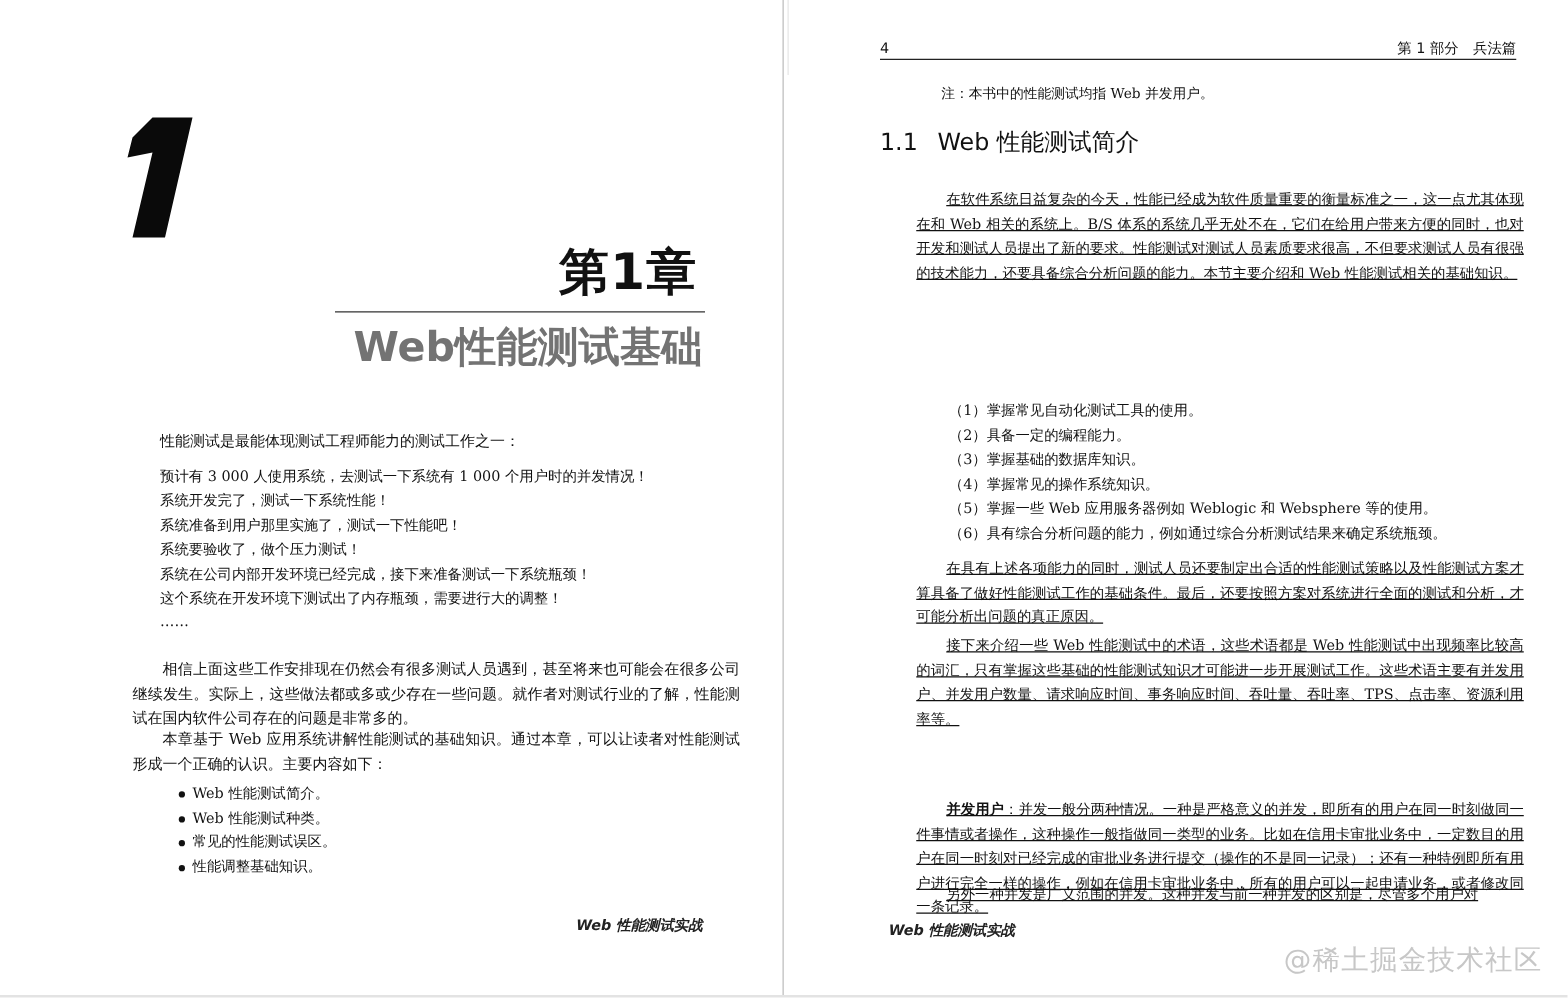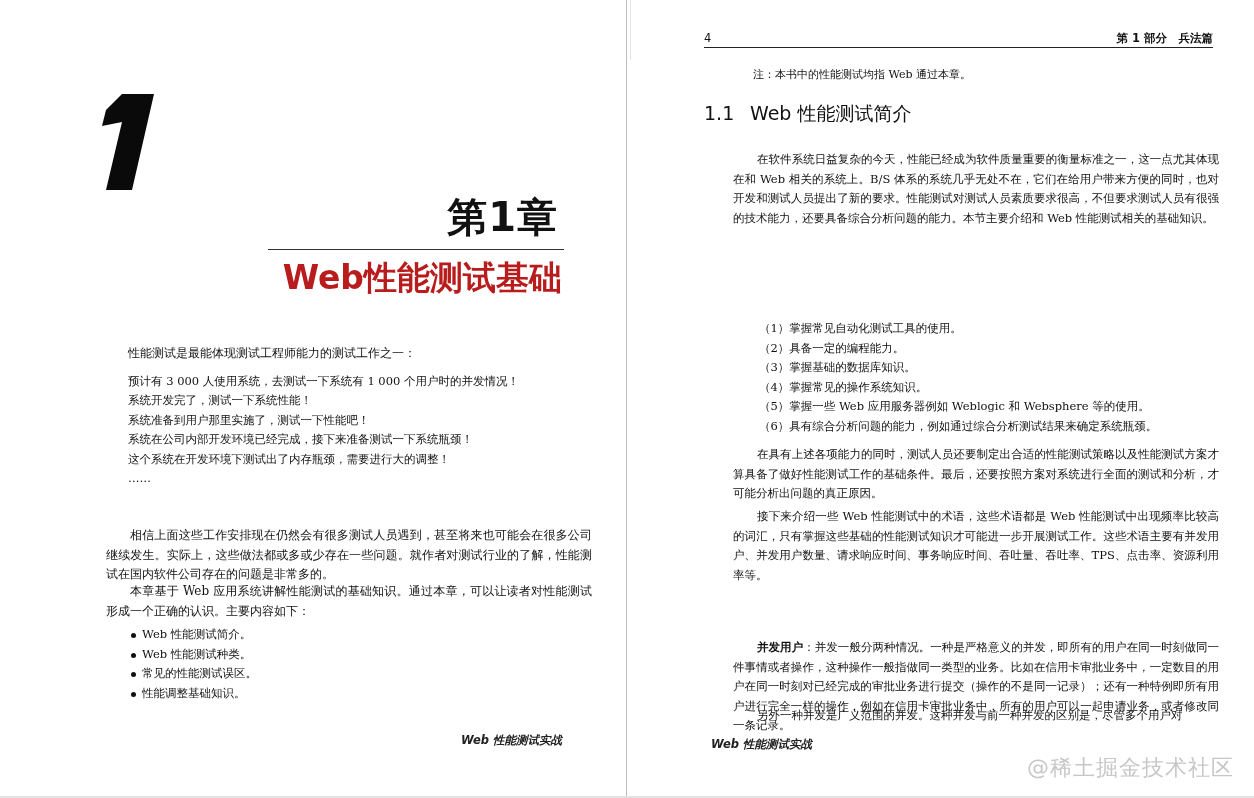--- a/index.html
+++ b/index.html
@@ -20,58 +20,58 @@
   }
   .chapter-label {
     position:absolute; right:68px; top:190px;
     font-family:"DejaVu Sans","Liberation Sans",sans-serif;
     font-size:40px; font-weight:bold; letter-spacing:1px; color:#111;
   }
   .chapter-rule { position:absolute; left:268px; top:249px; width:296px; height:1px; background:#333; }
   .chapter-title {
     position:absolute; right:64px; top:256px;
     font-family:"DejaVu Sans","Liberation Sans",sans-serif;
-    font-size:33px; font-weight:bold; color:#b91c1c; letter-spacing:0px;
+    font-size:33px; font-weight:bold; color:#737373; letter-spacing:0px;
   }
   .intro { position:absolute; left:128px; top:345px; font-size:12px; line-height:16px; }
   .tasks { position:absolute; left:128px; top:372px; font-size:11.5px; line-height:19.4px; }
   .tasks div { white-space:nowrap; }
   .para {
     position:absolute; font-size:12px; line-height:19.6px; text-align:justify;
     text-indent:24px;
   }
   .para-l1 { left:106px; top:526px; width:486px; }
   .para-l2 { left:106px; top:582px; width:486px; }
-  .bullets { position:absolute; left:130px; top:625px; font-size:11.5px; line-height:19.5px; list-style:none; margin:0; padding:0; }
+  .bullets { position:absolute; left:142px; top:625px; font-size:11.5px; line-height:19.5px; list-style:none; margin:0; padding:0; }
   .bullets li { position:relative; padding-left:12px; white-space:nowrap; }
   .bullets li::before { content:""; position:absolute; left:1px; top:8px; width:5px; height:5px; border-radius:50%; background:#111; }
   .footer-left {
     position:absolute; right:64px; top:733px;
     font-family:"DejaVu Sans","Liberation Sans",sans-serif;
     font-style:italic; font-size:11.5px; font-weight:bold; color:#222;
   }
 
   
   .page-right { position:absolute; left:627px; top:0; width:627px; height:796px; }
   .running-head {
     position:absolute; left:77px; top:31px; width:509px; height:14px;
     font-family:"DejaVu Sans","Liberation Sans",sans-serif; font-size:11.5px;
   }
   .page-num { position:absolute; left:0; top:0; }
-  .part-title { position:absolute; right:0; top:0; font-weight:bold; }
+  .part-title { position:absolute; right:0; top:0; font-weight:normal; }
   .head-rule { position:absolute; left:77px; top:47px; width:509px; height:1px; background:#222; }
   .note { position:absolute; left:126px; top:67px; font-size:11px; }
   .section-title {
     position:absolute; left:77px; top:101px;
     font-family:"DejaVu Sans","Liberation Sans",sans-serif; font-size:19px; color:#111;
   }
   .section-title .num { display:inline-block; width:46px; }
   .rpara {
     position:absolute; left:106px; width:486px; font-size:11.5px; line-height:19.5px;
-    text-align:justify; text-indent:24px;
+    text-align:justify; text-indent:24px;text-decoration:underline;
   }
   .rp1 { top:150px; }
   .rp2 { top:255px; }
   .rp3 { top:445px; }
   .rp4 { top:507px; }
   .rp5 { top:594px;margin-top:44px; }
   .rp6 { top:706px; }
   .term { font-weight:bold; }
   .skills { position:absolute; left:132px; top:319px; font-size:11.5px; line-height:19.5px; margin:0; padding:0; list-style:none; }
   .skills li { white-space:nowrap; }
@@ -98,20 +98,21 @@
     <div class="chapter-label">第1章</div>
     <div class="chapter-rule"></div>
     <div class="chapter-title">Web性能测试基础</div>
 
     <div class="intro">性能测试是最能体现测试工程师能力的测试工作之一：</div>
 
     <div class="tasks">
       <div>预计有 3 000 人使用系统，去测试一下系统有 1 000 个用户时的并发情况！</div>
       <div>系统开发完了，测试一下系统性能！</div>
       <div>系统准备到用户那里实施了，测试一下性能吧！</div>
+      <div>系统要验收了，做个压力测试！</div>
       <div>系统在公司内部开发环境已经完成，接下来准备测试一下系统瓶颈！</div>
       <div>这个系统在开发环境下测试出了内存瓶颈，需要进行大的调整！</div>
       <div>……</div>
     </div>
 
     <div class="para para-l1">相信上面这些工作安排现在仍然会有很多测试人员遇到，甚至将来也可能会在很多公司继续发生。实际上，这些做法都或多或少存在一些问题。就作者对测试行业的了解，性能测试在国内软件公司存在的问题是非常多的。</div>
     <div class="para para-l2">本章基于 Web 应用系统讲解性能测试的基础知识。通过本章，可以让读者对性能测试形成一个正确的认识。主要内容如下：</div>
 
     <ul class="bullets">
       <li>Web 性能测试简介。</li>
@@ -126,21 +127,21 @@
   <div class="gutter"></div>
   <div class="gutter2"></div>
 
   <div class="page-right">
     <div class="running-head">
       <span class="page-num">4</span>
       <span class="part-title">第 1 部分　兵法篇</span>
     </div>
     <div class="head-rule"></div>
 
-    <div class="note">注：本书中的性能测试均指 Web 通过本章。</div>
+    <div class="note">注：本书中的性能测试均指 Web 并发用户。</div>
 
     <div class="section-title">
       <span class="num">1.1</span><span>Web 性能测试简介</span>
     </div>
 
     <div class="rpara rp1">在软件系统日益复杂的今天，性能已经成为软件质量重要的衡量标准之一，这一点尤其体现在和 Web 相关的系统上。B/S 体系的系统几乎无处不在，它们在给用户带来方便的同时，也对开发和测试人员提出了新的要求。性能测试对测试人员素质要求很高，不但要求测试人员有很强的技术能力，还要具备综合分析问题的能力。本节主要介绍和 Web 性能测试相关的基础知识。</div>
 
     <ul class="skills">
       <li>（1）掌握常见自动化测试工具的使用。</li>
       <li>（2）具备一定的编程能力。</li>

